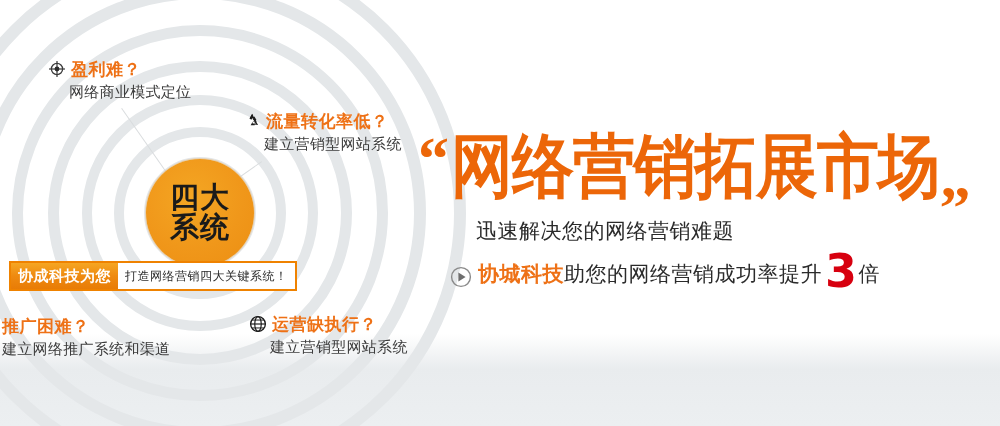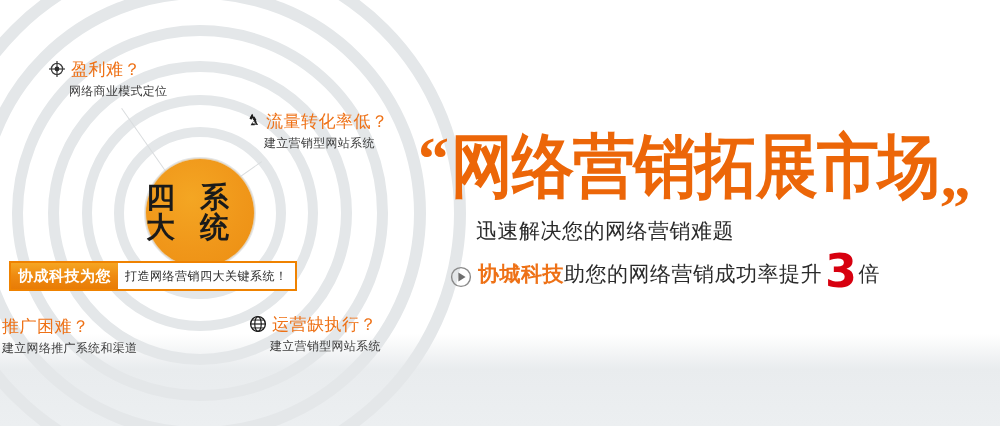--- a/index.html
+++ b/index.html
@@ -53,21 +53,21 @@
   .center-circle {
     position: absolute;
     left: 146px;
     top: 159px;
     width: 108px;
     height: 108px;
     border-radius: 50%;
     background: radial-gradient(circle at 42% 36%, #f4a623 0%, #f0971a 55%, #ec8e12 100%);
     z-index: 5;
     display: flex;
-    flex-direction: row;
+    flex-direction: column;
     align-items: center;
     justify-content: center;
     box-shadow: 0 0 0 1px rgba(236,142,18,0.25);
   }
   .center-circle .cc-line {
     font-family: "DejaVu Sans", sans-serif;
     font-weight: bold;
     color: #1a1a1a;
     font-size: 29px;
     line-height: 1.02;
@@ -97,28 +97,28 @@
   .feature .f-icon {
     display: inline-flex;
     align-items: center;
     justify-content: center;
     width: 18px;
     height: 18px;
     flex: 0 0 auto;
   }
   .feature .f-title {
     font-family: "DejaVu Sans", sans-serif;
-    font-weight: normal;
+    font-weight: bold;
     font-size: 17px;
     color: #ee7116;
     letter-spacing: 0.5px;
   }
   .feature .f-sub {
     font-family: "DejaVu Sans", sans-serif;
-    font-size: 12px;
+    font-size: 15px;
     color: #3c3c3c;
     margin-top: 5px;
     letter-spacing: 0.3px;
   }
 
   #feature-profit   { left: 48px;  top: 60px; }
   #feature-profit .f-sub { margin-left: 21px; }
 
   #feature-traffic  { left: 243px; top: 112px; }
   #feature-traffic .f-sub { margin-left: 21px; }

